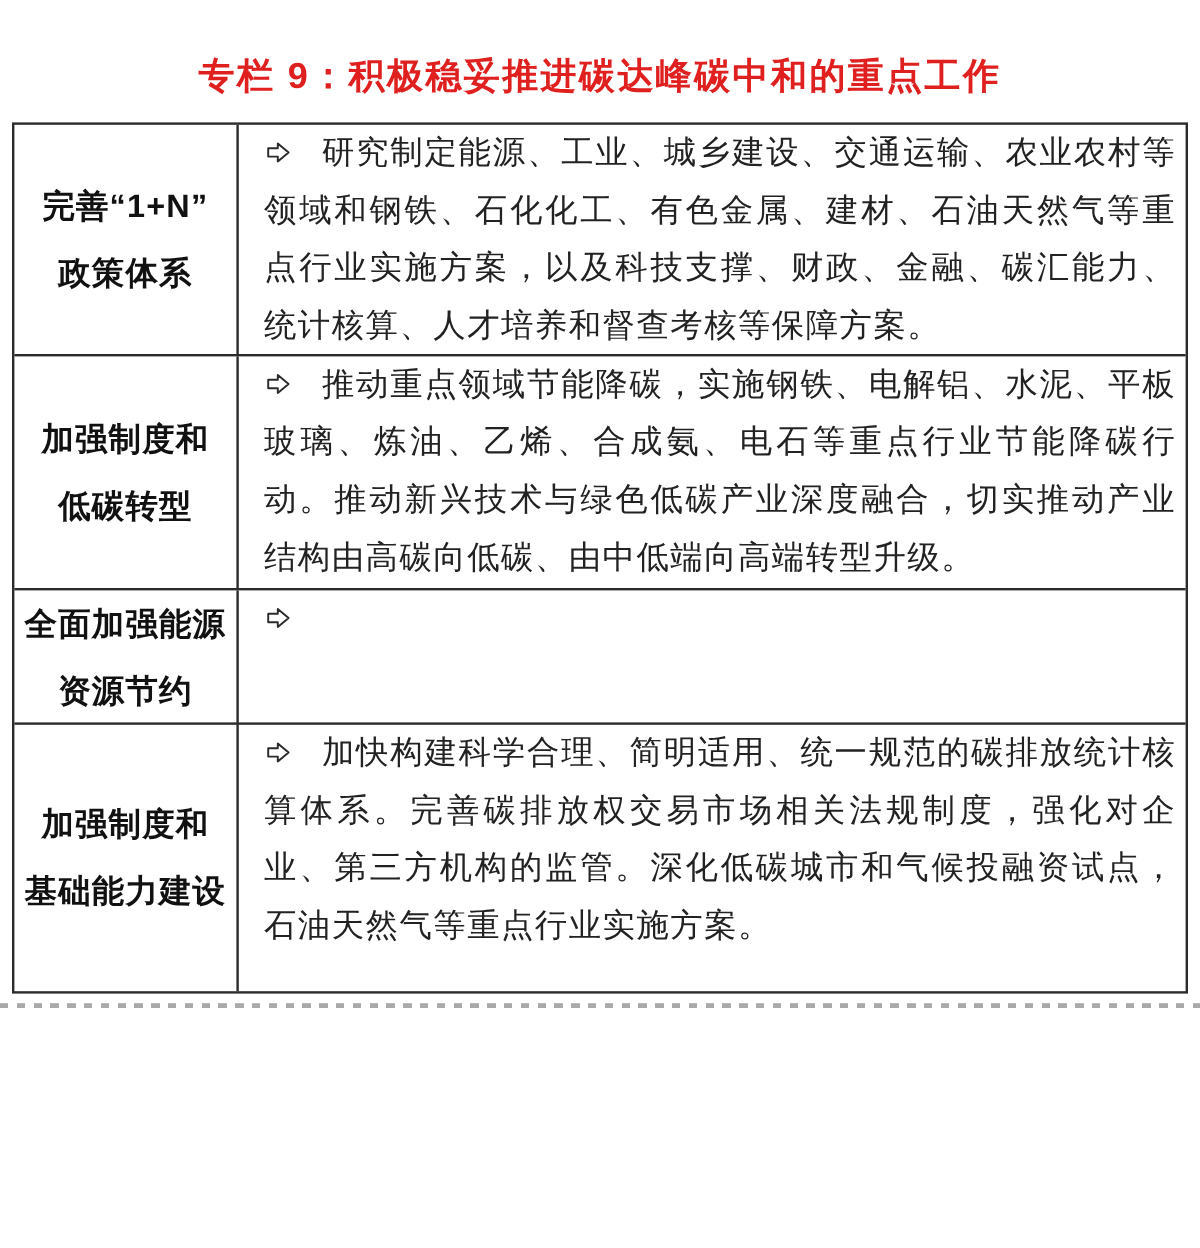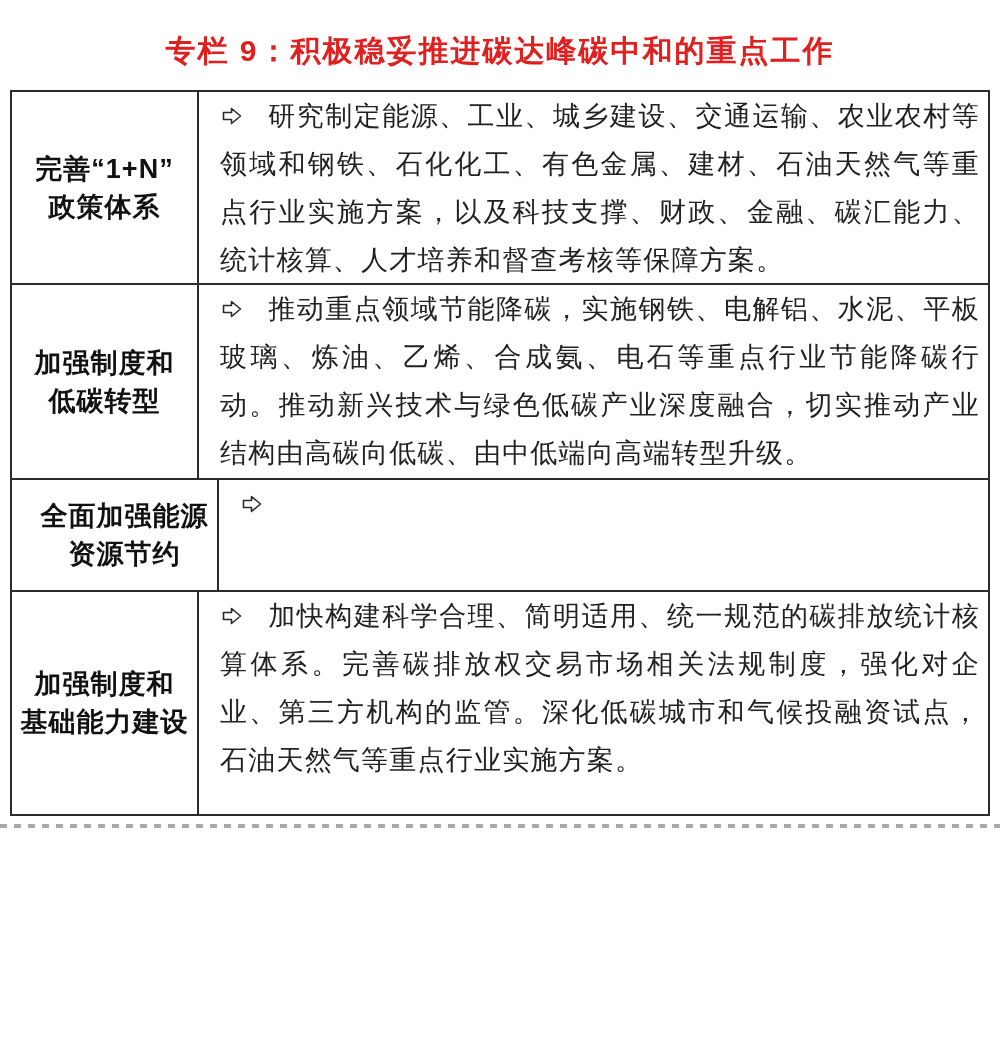--- a/index.html
+++ b/index.html
@@ -12,21 +12,21 @@
     font-family: "Liberation Sans", "DejaVu Sans", sans-serif;
   }
   .page {
     position: relative;
     width: 1000px;
     height: 1040px;
     background: #ffffff;
   }
   .title {
     height: 78px;
-    padding-top: 12px;
+    padding-top: 24px;
     display: flex;
     align-items: center;
     justify-content: center;
     font-size: 30px;
     font-weight: bold;
     letter-spacing: 2px;
     color: #e01f1f;
   }
   .ptable {
     margin: 0 10px;
@@ -35,31 +35,31 @@
     background: #ffffff;
   }
   .row {
     display: grid;
     grid-template-columns: 187px 1fr;
   }
   .row + .row { border-top: 2px solid #2b2b2b; }
   .row-1 { height: 191px; }
   .row-2 { height: 199px; }
   .row-3 { height: 193px; }
-  .row-4 { height: 110px; padding-left: 20px; }
+  .row-4 { height: 110px; }
   .row-5 { height: 222px; }
   .label {
     border-right: 2px solid #2b2b2b;
     display: flex;
     align-items: center;
     justify-content: center;
     text-align: center;
     font-weight: bold;
     font-size: 27px;
-    line-height: 38px;
+    line-height: 56px;
     letter-spacing: 1px;
     color: #111;
     white-space: pre-line;
     padding: 0 4px;
   }
   .content {
     display: flex;
     align-items: flex-start;
     padding: 0 8px 0 21px;
     font-family: "DejaVu Serif", "Liberation Serif", serif;

